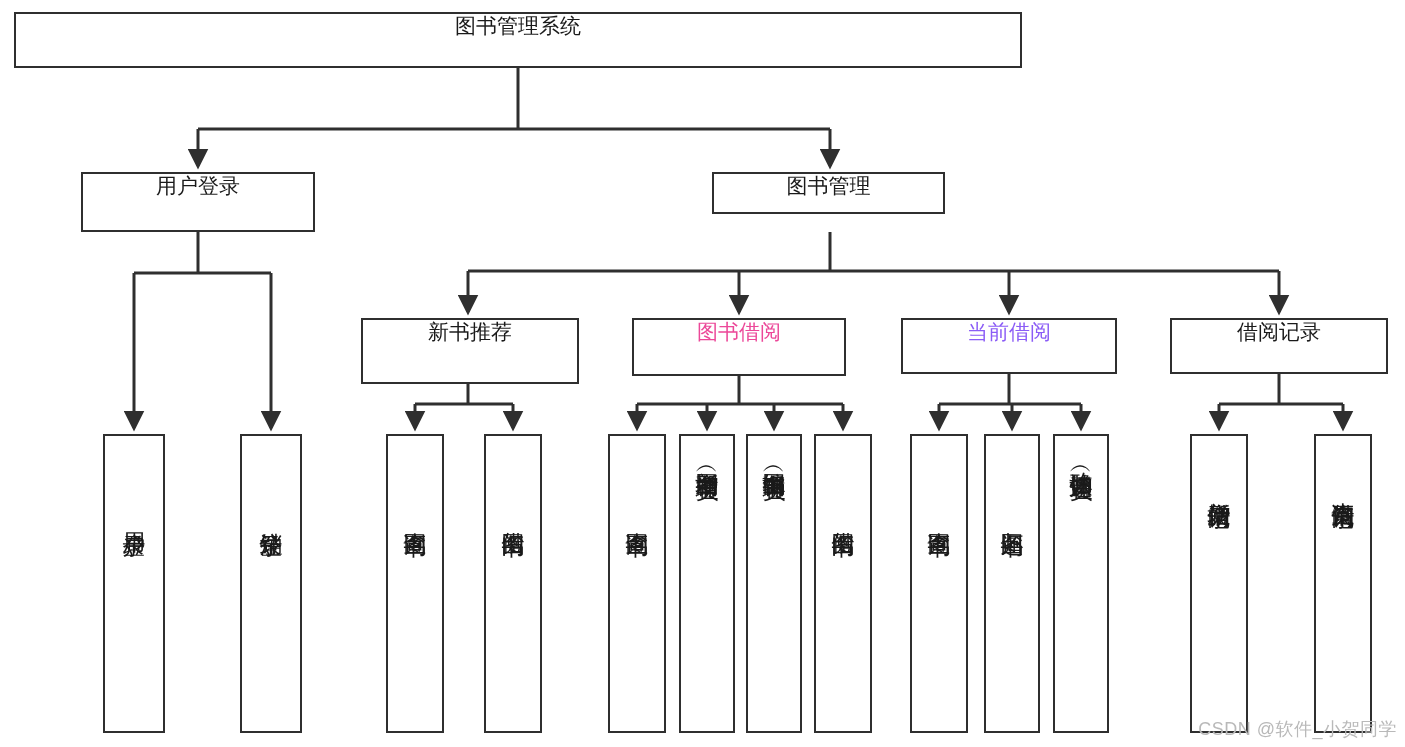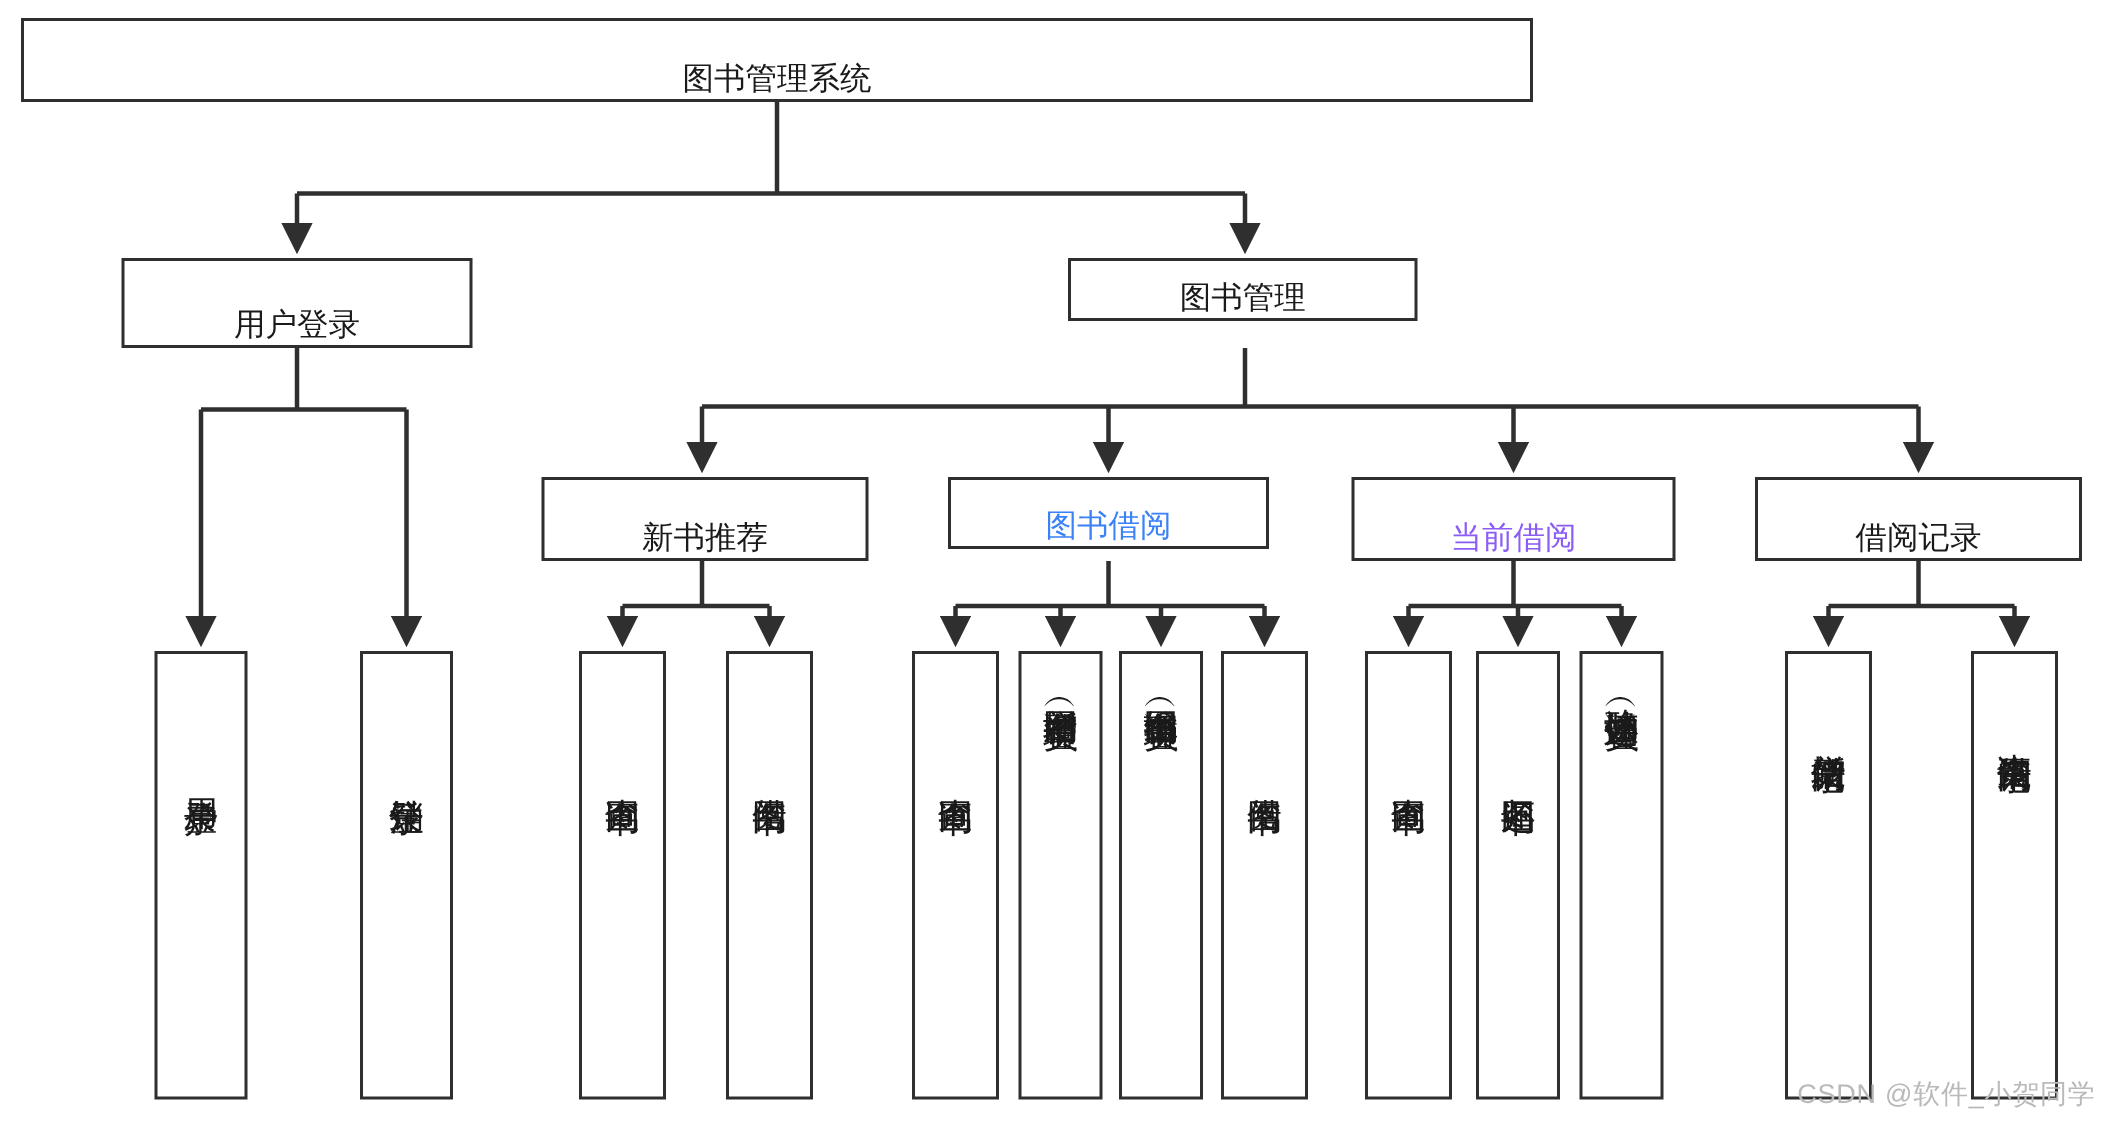--- a/index.html
+++ b/index.html
@@ -24,21 +24,21 @@
     top: 0;
     width: 1405px;
     height: 747px;
   }
   .node {
     position: absolute;
     box-sizing: border-box;
     background: #ffffff;
     border: 2px solid #2f2f2f;
     display: flex;
-    align-items: flex-end;
+    align-items: flex-start;
     justify-content: center;
     color: #1a1a1a;
   }
   .node .label {
     display: block;
     text-align: center;
     line-height: 1.18;
     white-space: nowrap;
   }
   .node.horiz .label {
@@ -137,24 +137,24 @@
     <span class="label">图书管理系统</span>
   </div>
 
   <div class="node horiz" style="left: 81px; top: 172px; width: 234px; height: 60px; border-color: rgb(47, 47, 47); background: rgb(255, 255, 255); color: rgb(26, 26, 26);">
     <span class="label">用户登录</span>
   </div>
   <div class="node horiz" style="left: 712px; top: 172px; width: 233px; height: 42px; border-color: rgb(47, 47, 47); background: rgb(255, 255, 255); color: rgb(26, 26, 26);">
     <span class="label">图书管理</span>
   </div>
 
-  <div class="node horiz" style="left: 361px; top: 318px; width: 218px; height: 56px; border-color: rgb(47, 47, 47); background: rgb(255, 255, 255); color: rgb(26, 26, 26);">
+  <div class="node horiz" style="left: 361px; top: 318px; width: 218px; height: 66px; border-color: rgb(47, 47, 47); background: rgb(255, 255, 255); color: rgb(26, 26, 26);">
     <span class="label">新书推荐</span>
   </div>
-  <div class="node horiz" style="left: 632px; top: 318px; width: 214px; height: 48px; border-color: rgb(47, 47, 47); background: rgb(255, 255, 255); color: #3b82f6;">
+  <div class="node horiz" style="left: 632px; top: 318px; width: 214px; height: 58px; border-color: rgb(47, 47, 47); background: rgb(255, 255, 255); color: #ec4899;">
     <span class="label">图书借阅</span>
   </div>
   <div class="node horiz" style="left: 901px; top: 318px; width: 216px; height: 56px; border-color: rgb(47, 47, 47); background: rgb(255, 255, 255); color: #8b5cf6;">
     <span class="label">当前借阅</span>
   </div>
   <div class="node horiz" style="left: 1170px; top: 318px; width: 218px; height: 56px; border-color: rgb(47, 47, 47); background: rgb(255, 255, 255); color: rgb(26, 26, 26);">
     <span class="label">借阅记录</span>
   </div>
 
   <div class="node vert mid" style="left: 103px; top: 434px; width: 62px; height: 299px; border-color: rgb(47, 47, 47); background: rgb(255, 255, 255); color: rgb(26, 26, 26);">

